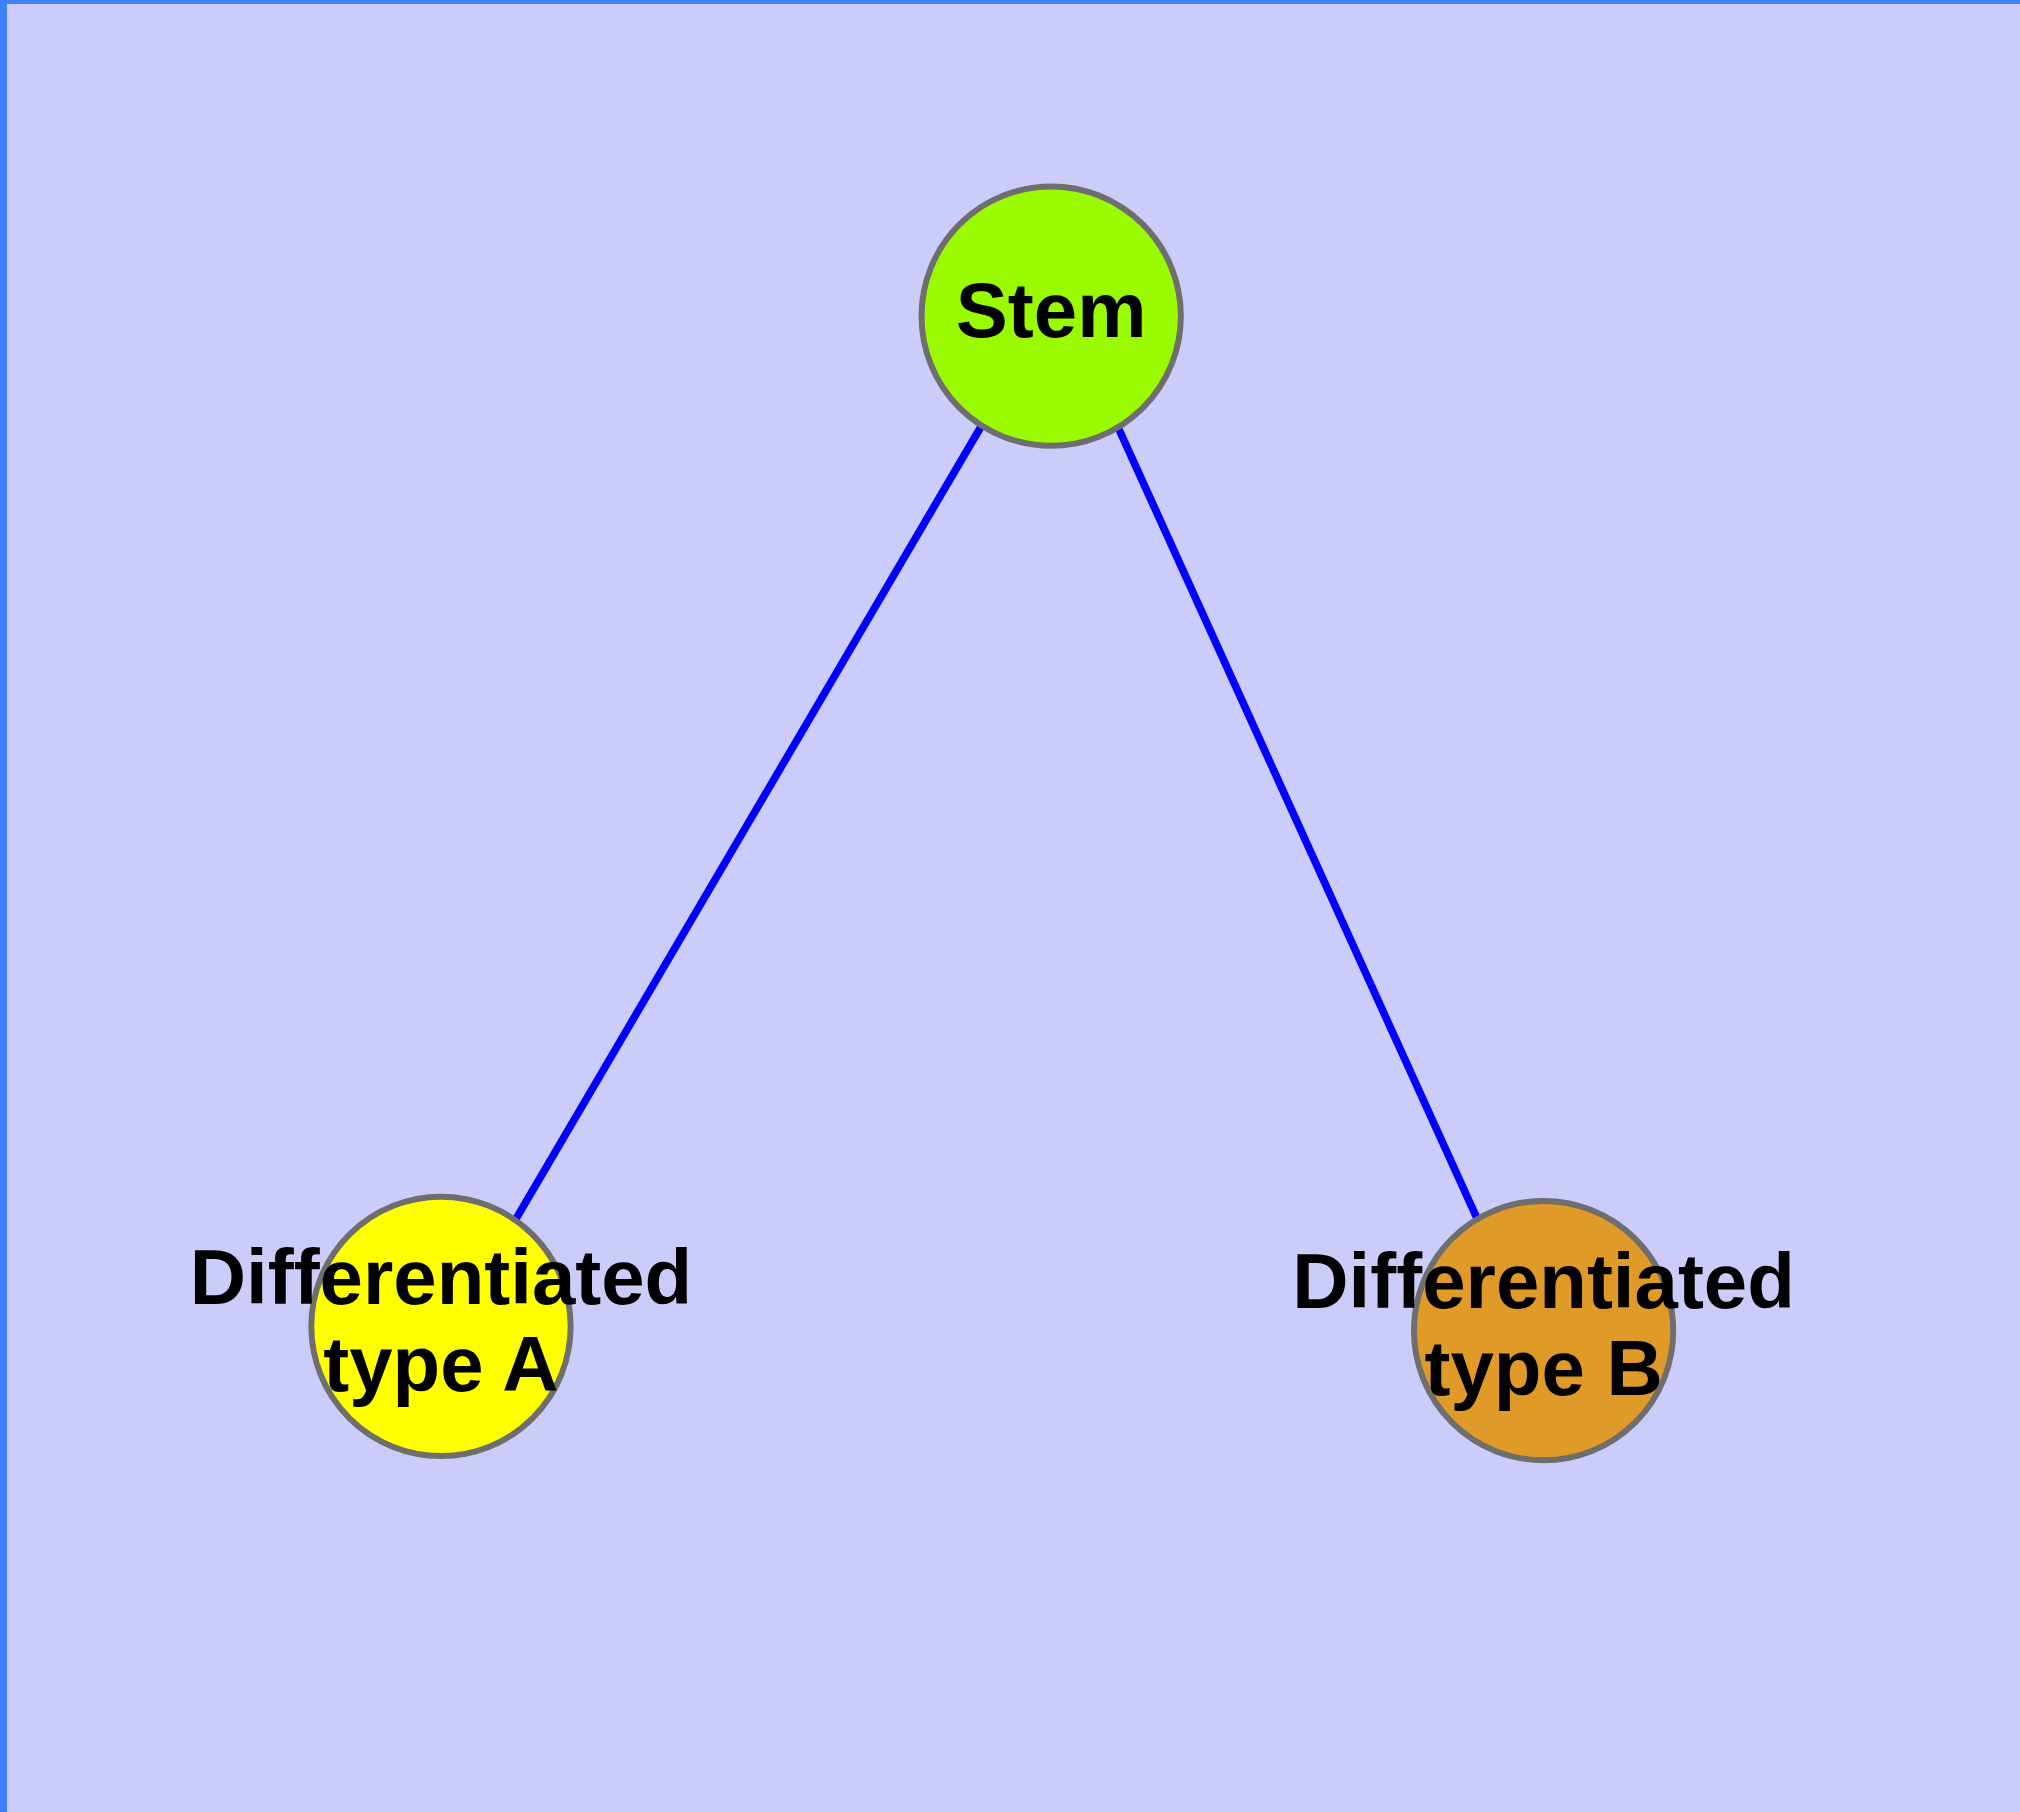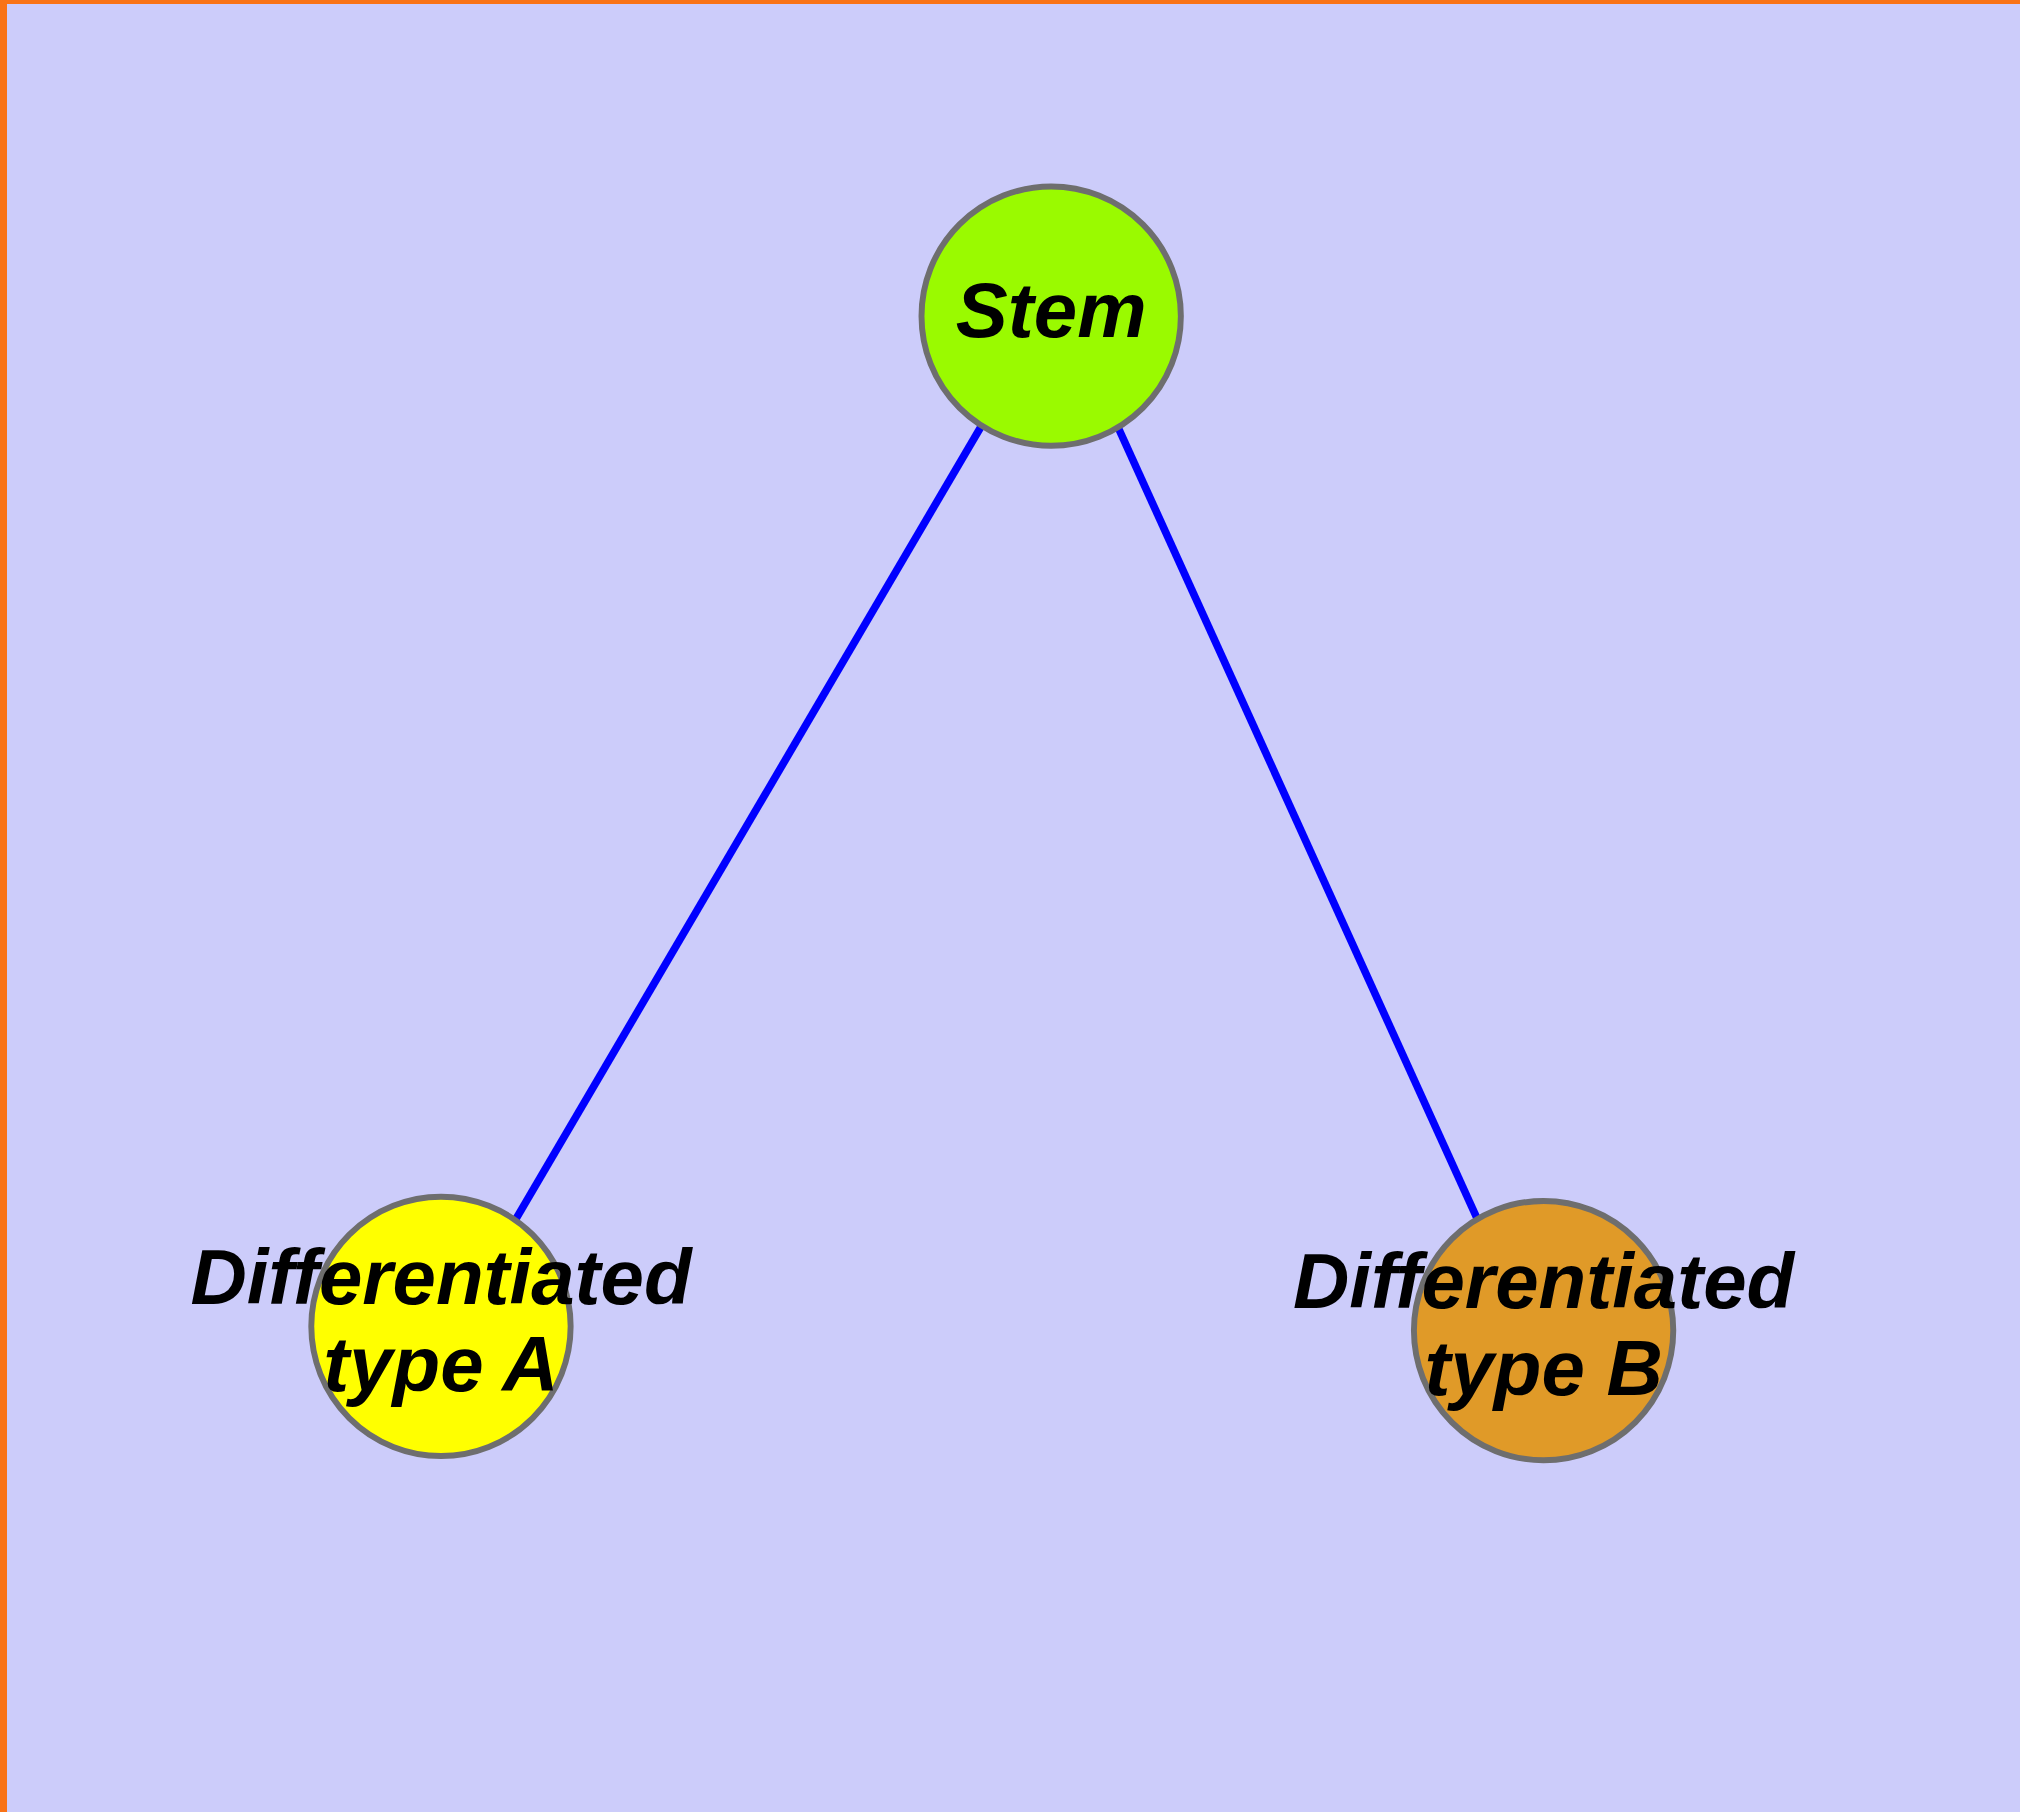--- a/index.html
+++ b/index.html
@@ -50,21 +50,21 @@
     fill: none;
   }
   .node-circle {
     stroke: #6e6e6e;
     stroke-width: 7;
   }
 </style>
 </head>
 <body>
 
-<div id="canvas" style="background: #f97316; font-style: italic;">
+<div id="canvas" style="background: #3b82f6;">
   <div id="plot-area" style="background: rgb(204, 204, 250);"></div>
 
   <svg id="graph-svg" viewBox="0 0 2384 2138" xmlns="http://www.w3.org/2000/svg">
 
     <g>
       <line class="edge-line" x1="1158" y1="502" x2="608" y2="1439" stroke="#0000ff" stroke-width="9"></line>
       <line class="edge-line" x1="1317" y1="500" x2="1744" y2="1441" stroke="#0000ff" stroke-width="9"></line>
     </g>
 
     <g>

